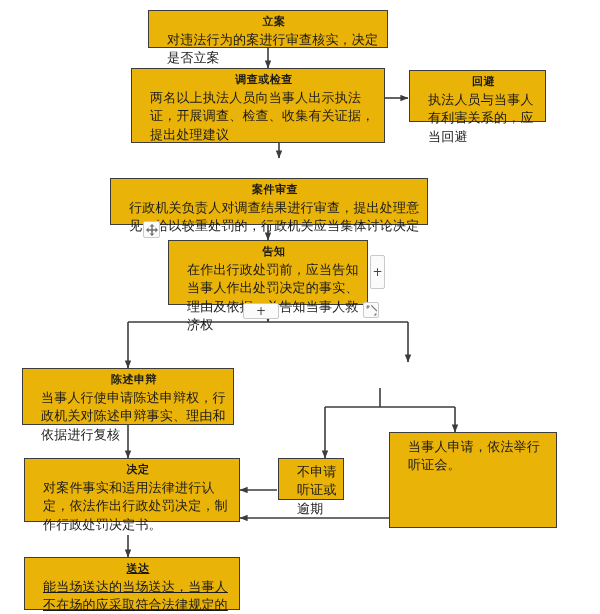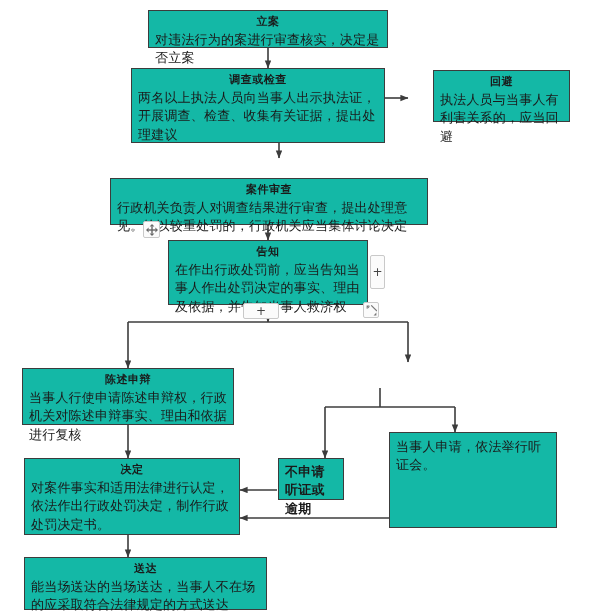--- a/index.html
+++ b/index.html
@@ -22,23 +22,23 @@
     left: 0;
     top: 0;
     width: 600px;
     height: 614px;
     pointer-events: none;
   }
   .node {
     position: absolute;
     box-sizing: border-box;
     border: 1px solid #3c3c3c;
-    background: #14b8a6;
+    background: #eab308;
     color: #1a1a1a;
-    padding: 3px 6px 4px 6px;
+    padding: 3px 6px 4px 18px;
     line-height: 1.42;
   }
   .node .ttl {
     display: block;
     text-align: center;
     font-weight: bold;
     font-size: 11px;
     letter-spacing: 0.5px;
     margin-bottom: 1px;
   }
@@ -117,55 +117,55 @@
   <div class="node" style="left:148px; top:10px; width:240px; height:38px;">
     <span class="ttl">立案</span>
     <span class="bdy">对违法行为的案进行审查核实，决定是否立案</span>
   </div>
 
   <div class="node" style="left:131px; top:68px; width:254px; height:75px;">
     <span class="ttl">调查或检查</span>
     <span class="bdy">两名以上执法人员向当事人出示执法证，开展调查、检查、收集有关证据，提出处理建议</span>
   </div>
 
-  <div class="node" style="left:409px; top:70px; width:137px; height:52px;margin-left:24px;">
+  <div class="node" style="left:409px; top:70px; width:137px; height:52px;">
     <span class="ttl">回避</span>
     <span class="bdy">执法人员与当事人有利害关系的，应当回避</span>
   </div>
 
   <div class="node" style="left:110px; top:158px; width:318px; height:47px;margin-top:20px;">
     <span class="ttl">案件审查</span>
     <span class="bdy">行政机关负责人对调查结果进行审查，提出处理意见。给以较重处罚的，行政机关应当集体讨论决定</span>
   </div>
 
   <div class="node" style="left:168px; top:240px; width:200px; height:65px;">
     <span class="ttl">告知</span>
     <span class="bdy">在作出行政处罚前，应当告知当事人作出处罚决定的事实、理由及依据，并告知当事人救济权</span>
   </div>
 
   <div class="node" style="left:22px; top:368px; width:212px; height:57px;font-family:Liberation Serif, serif;">
     <span class="ttl">陈述申辩</span>
     <span class="bdy">当事人行使申请陈述申辩权，行政机关对陈述申辩事实、理由和依据进行复核</span>
   </div>
 
 
-  <div class="node plain" style="left:278px; top:458px; width:66px; height:42px; padding-top:4px;font-weight:bold;">
+  <div class="node plain" style="left:278px; top:458px; width:66px; height:42px; padding-top:4px;">
     <span class="bdy">不申请听证或逾期</span>
   </div>
 
   <div class="node plain" style="left:389px; top:432px; width:168px; height:96px; padding-top:5px;">
     <span class="bdy">当事人申请，依法举行听证会。</span>
   </div>
 
-  <div class="node" style="left:24px; top:458px; width:216px; height:77px;">
+  <div class="node" style="left:24px; top:458px; width:216px; height:64px;">
     <span class="ttl">决定</span>
     <span class="bdy">对案件事实和适用法律进行认定，依法作出行政处罚决定，制作行政处罚决定书。</span>
   </div>
 
-  <div class="node" style="left:24px; top:557px; width:243px; height:53px;">
+  <div class="node" style="left:24px; top:557px; width:216px; height:53px;text-decoration:underline;">
     <span class="ttl">送达</span>
     <span class="bdy">能当场送达的当场送达，当事人不在场的应采取符合法律规定的方式送达</span>
   </div>
 
   <div class="handle move" style="left:143px; top:221px;">
     <svg width="12" height="12" viewBox="0 0 12 12">
       <g fill="#666">
         <path d="M6 0 L8.4 2.6 L3.6 2.6 z"></path>
         <path d="M6 12 L3.6 9.4 L8.4 9.4 z"></path>
         <path d="M0 6 L2.6 3.6 L2.6 8.4 z"></path>

